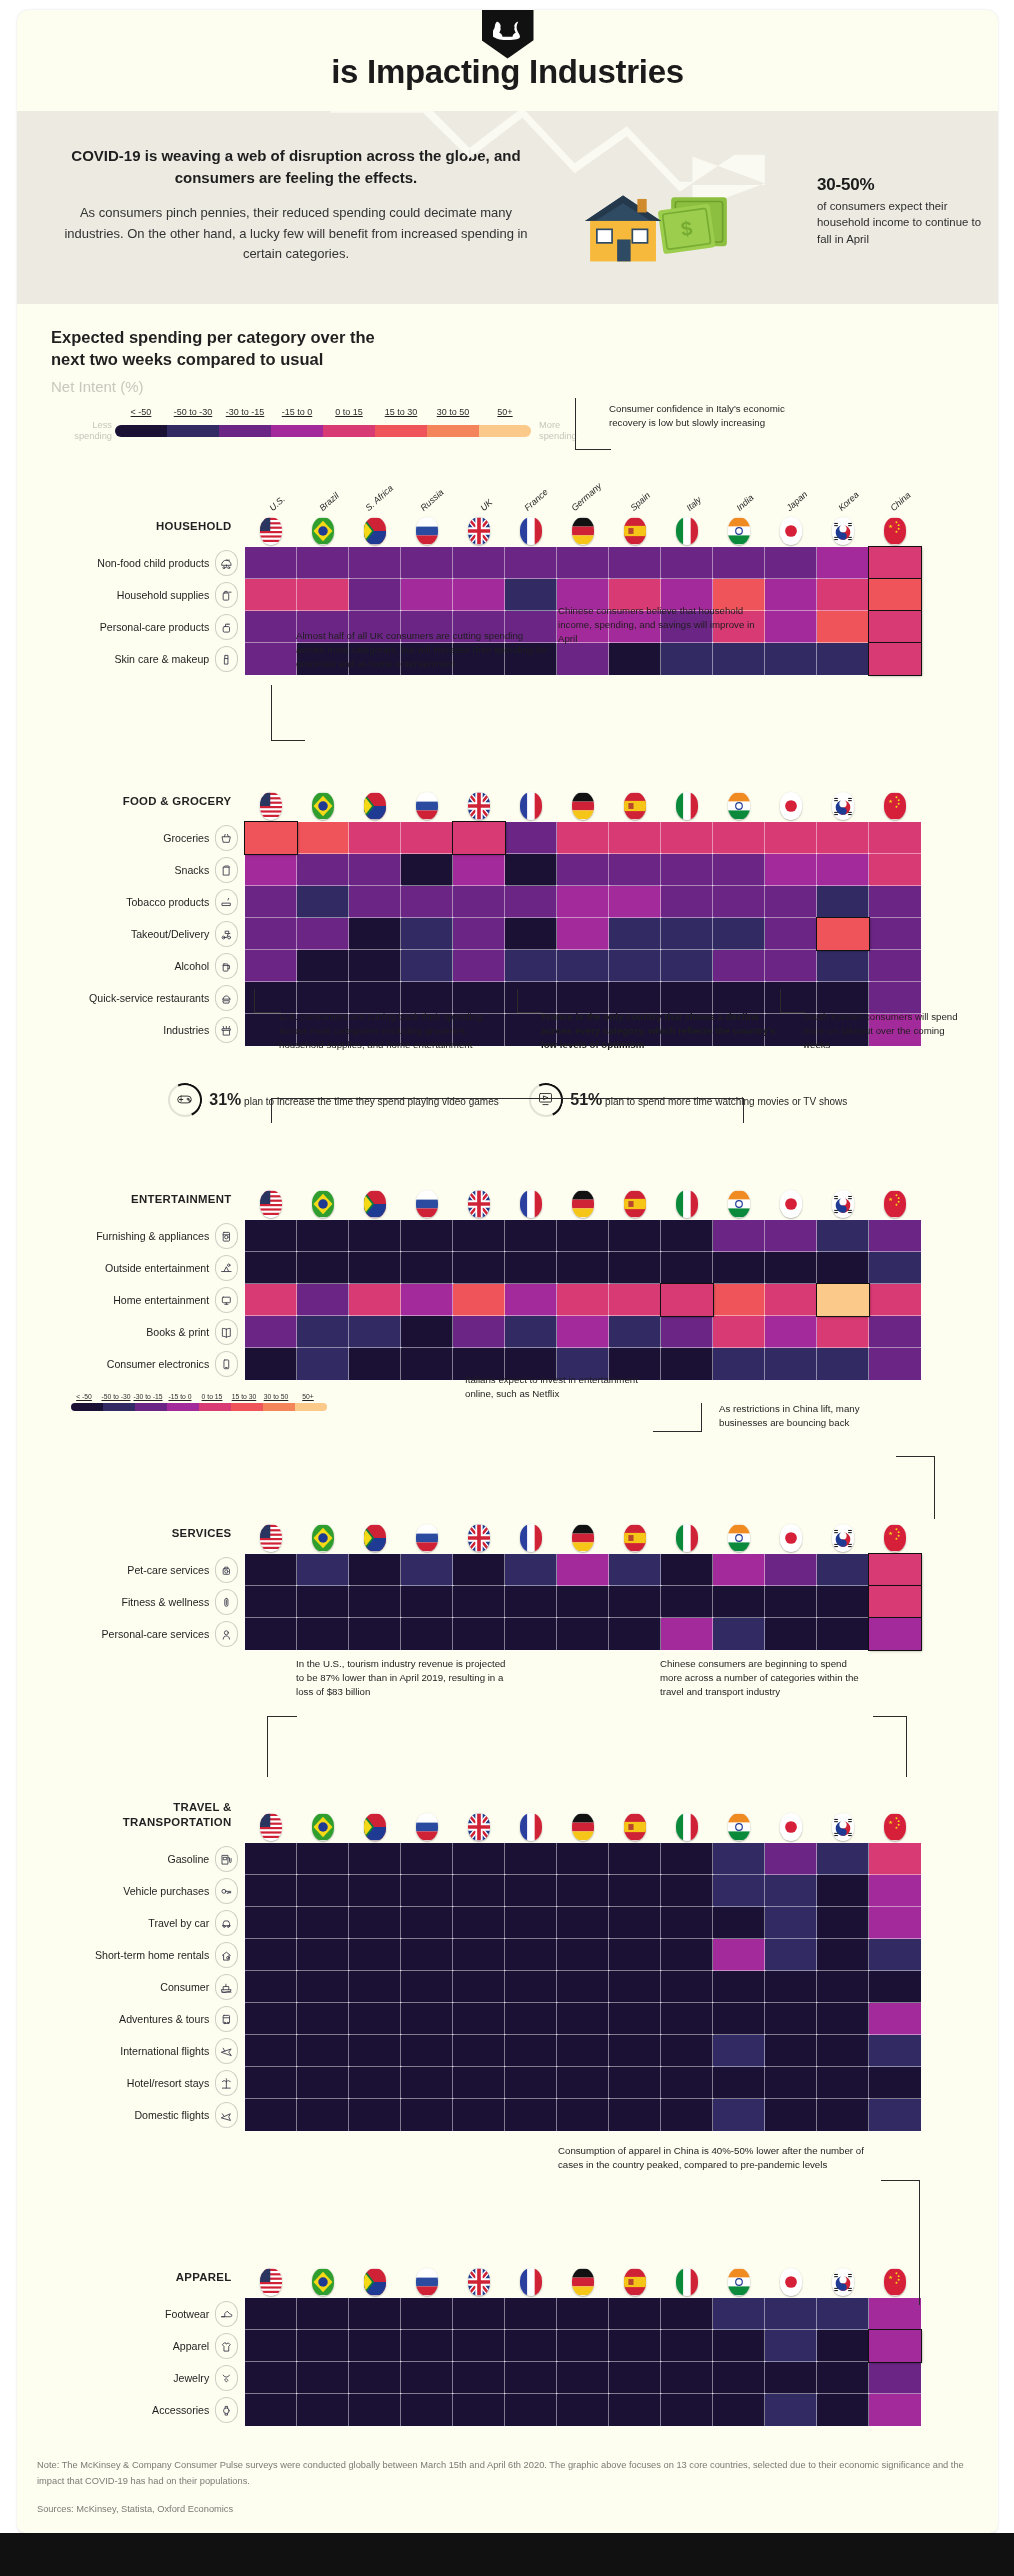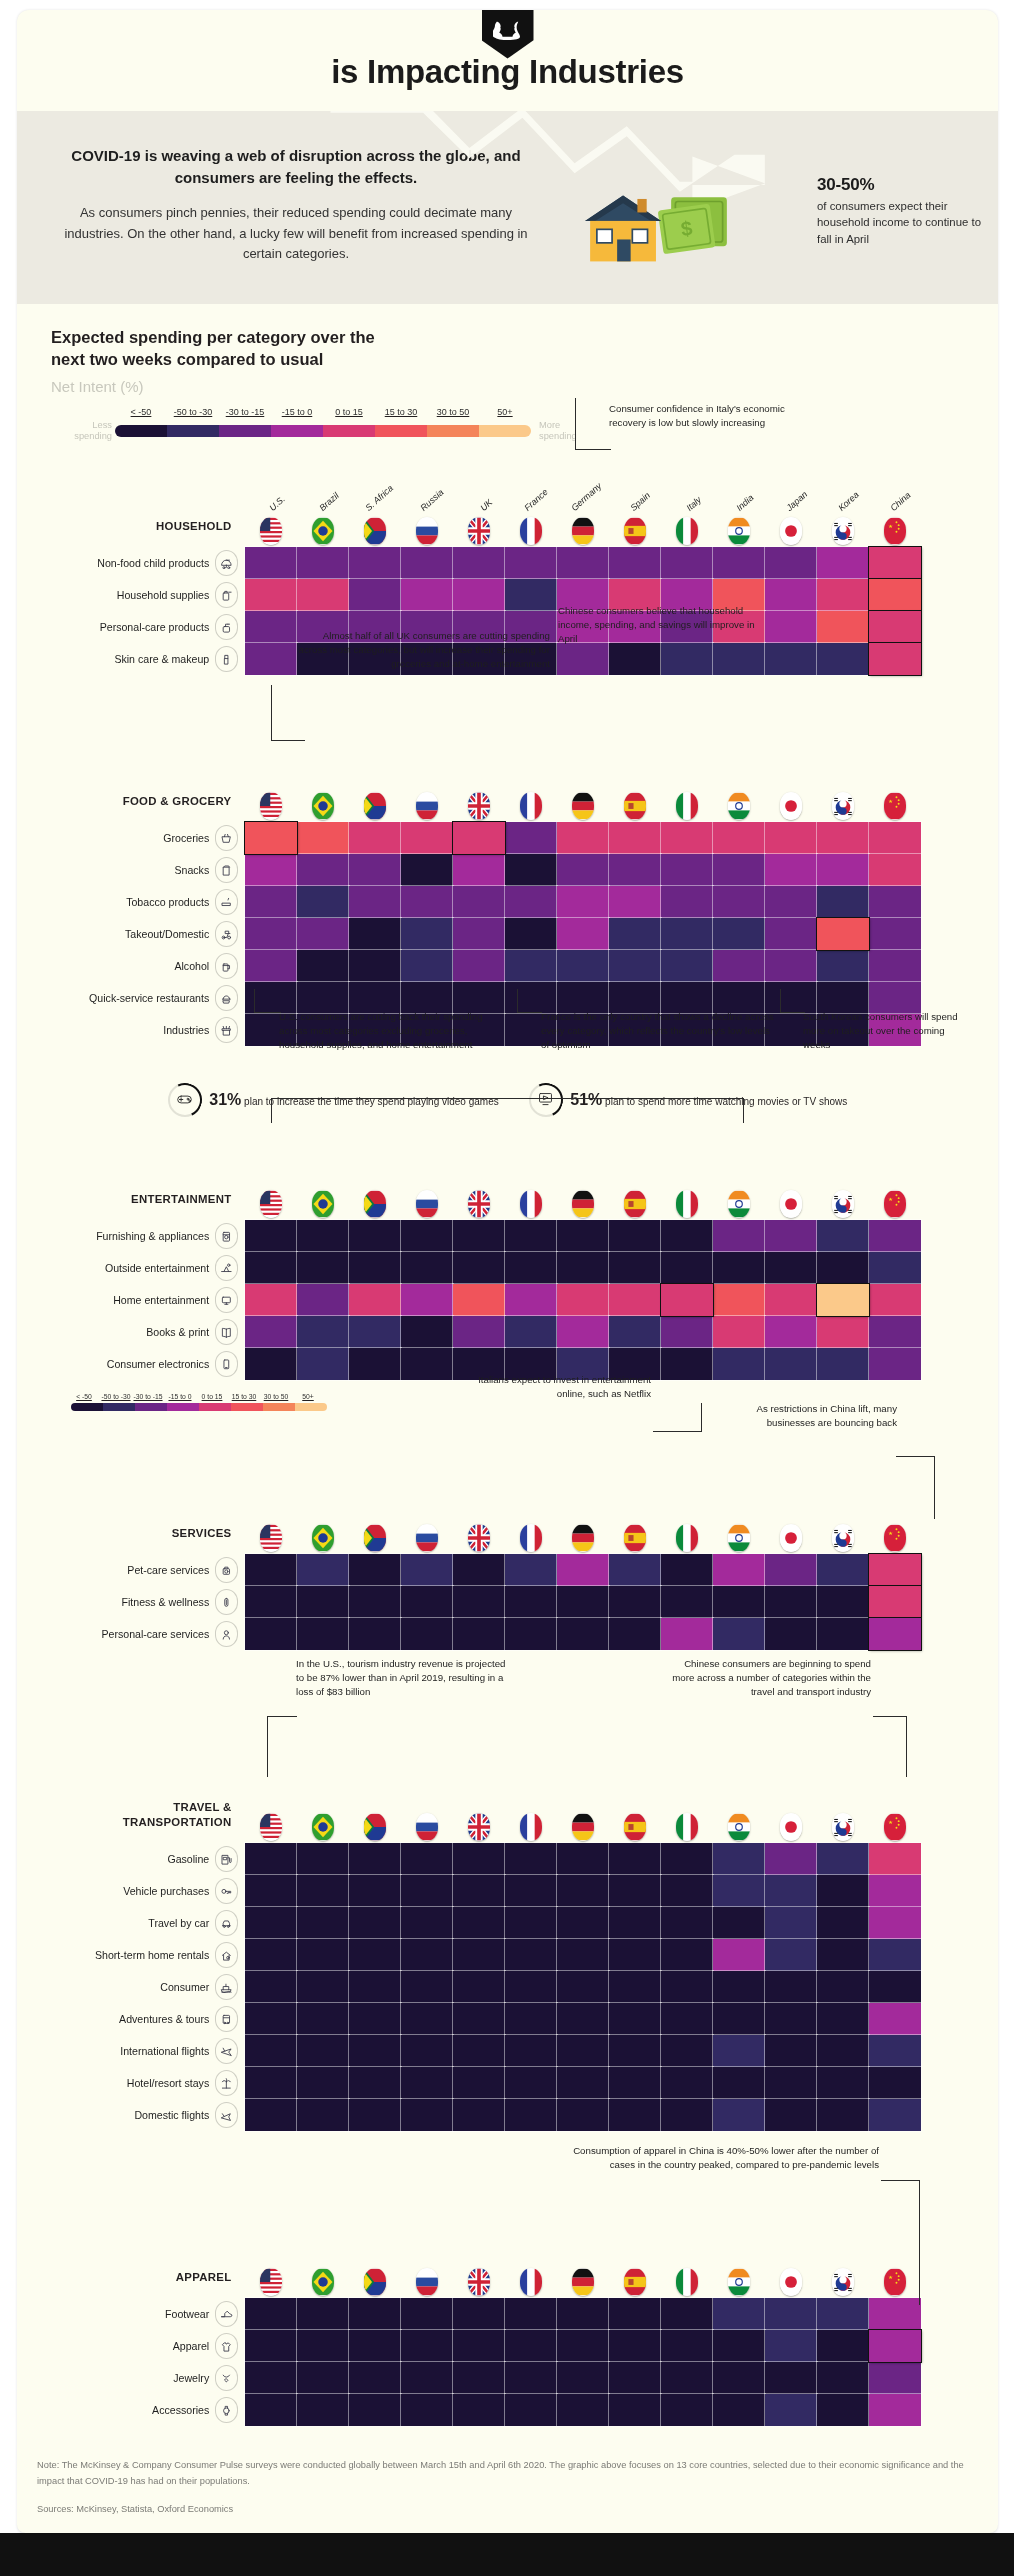--- a/index.html
+++ b/index.html
@@ -125,21 +125,21 @@
     display: flex; align-items: center; justify-content: center; flex: 0 0 23px;
     background: #fdfdf0;
   }
   .cat-icon svg { width: 12.7px; height: 12.7px; }
   .cells { display: flex; }
   .cell { width: 52px; height: 32px; outline: 0.4px solid rgba(255,255,255,.45); }
   .cell.hl { outline: 1.7px solid #111; z-index: 3; position: relative; box-shadow: 0.8px 0.8px 2.5px rgba(0,0,0,.4); }
 
   
   .anno { position: absolute; font-size: 9.7px; line-height: 1.45; color: #1e1e1e; }
-  .anno.r { text-align: right; }
+  .anno.r { }
   .anno.l { text-align: left; }
   .leader { position: absolute; border-color: #2b2b2b; }
 
   
   .pill-row {
     position: relative; display: flex; justify-content: center; gap: 30px;
     margin: 6.8px 0 0 0;
   }
   .pill-item { display: flex; align-items: center; gap: 7.6px; }
   .ring {
@@ -695,21 +695,21 @@
                   <div class="cell" style="background: rgb(163, 42, 155);"></div>
                   <div class="cell" style="background: rgb(107, 37, 133);"></div>
                   <div class="cell" style="background: rgb(107, 37, 133);"></div>
                   <div class="cell" style="background: rgb(107, 37, 133);"></div>
                   <div class="cell" style="background: rgb(50, 42, 99);"></div>
                   <div class="cell" style="background: rgb(107, 37, 133);"></div>
                 </div>
               </div>
               <div class="hrow">
                 <div class="hrow-label">
-                  <span>Takeout/Domestic</span>
+                  <span>Takeout/Delivery</span>
                   <span class="cat-icon">
                     <svg viewBox="0 0 16 16" fill="none" stroke="#3b3b4a" stroke-width="1.1" stroke-linecap="round" stroke-linejoin="round">
                       <circle cx="4.5" cy="12" r="1.8"></circle>
                       <circle cx="11.5" cy="12" r="1.8"></circle>
                       <path d="M4.5 12h4l2-5h2"></path>
                       <rect x="7" y="4" width="4" height="3"></rect>
                     </svg>
                   </span>
                 </div>
                 <div class="cells">
@@ -807,21 +807,21 @@
                   <div class="cell" style="background: rgb(27, 17, 53);"></div>
                   <div class="cell" style="background: rgb(27, 17, 53);"></div>
                   <div class="cell" style="background: rgb(163, 42, 155);"></div>
                 </div>
               </div>
             </div>
             <div class="anno r" style="left: 279px; top: -127px; width: 254px;">Almost half of all UK consumers are cutting spending across most categories, but will increase their spending for groceries and at-home entertainment</div>
             <div class="leader" style="left: 254px; top: -71px; width: 34px; height: 56px; border-style: solid; border-width: 0px 0px 0.8px 0.8px;"></div>
             <div class="anno l" style="left: 262px; top: 254px; width: 211px;">U.S. consumers are cutting back their spending across most categories excluding groceries, household supplies, and home entertainment</div>
             <div class="leader" style="left: 237px; top: 233px; width: 27px; height: 24px; border-style: solid; border-width: 0px 0px 0.8px 0.8px;"></div>
-            <div class="anno l" style="left: 524px; top: 254px; width: 237px;">France is the only country that shows a decline across every category, which reflects the country's low levels of optimism</div>
+            <div class="anno l" style="left: 524px; top: 254px; width: 237px; font-weight: bold;">France is the only country that shows a decline across every category, which reflects the country's low levels of optimism</div>
             <div class="leader" style="left: 500px; top: 233px; width: 25px; height: 24px; border-style: solid; border-width: 0px 0px 0.8px 0.8px;"></div>
             <div class="anno l" style="left: 786px; top: 254px; width: 161px;">South Korean consumers will spend more on takeout over the coming weeks</div>
             <div class="leader" style="left: 763px; top: 233px; width: 25px; height: 24px; border-style: solid; border-width: 0px 0px 0.8px 0.8px;"></div>
           </div>
           <div class="section" style="margin-top: 108px;">
             <div class="sec-head">
               <div class="sec-title">ENTERTAINMENT</div>
               <div class="flags">
                 <div class="flag-col">
                   <div class="flag"><svg viewBox="0 0 30 36" width="22" height="28">

